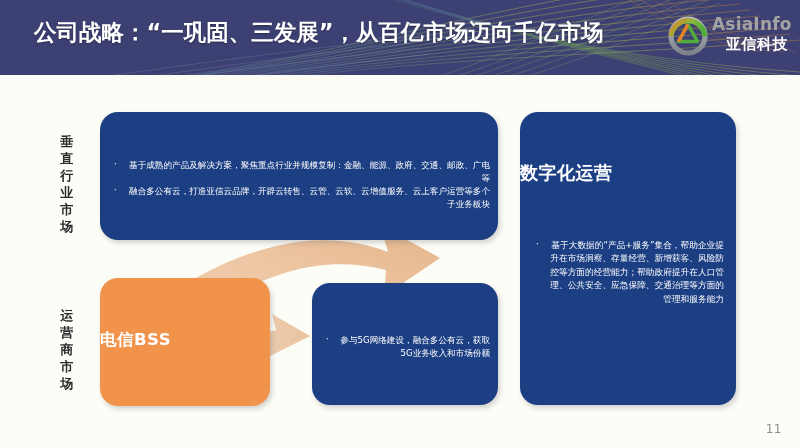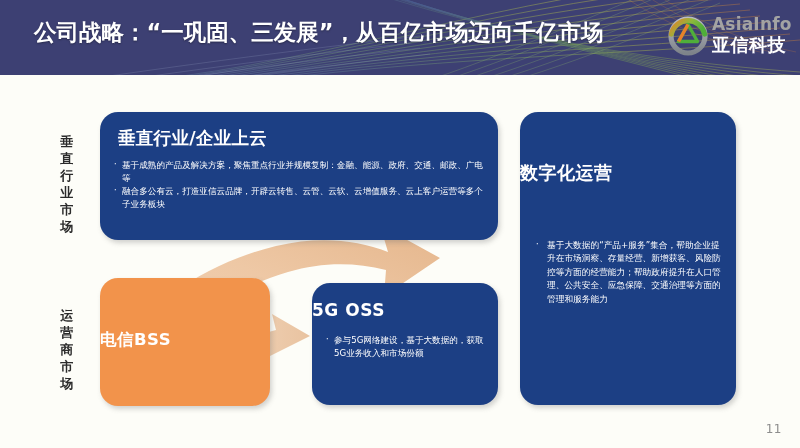--- a/index.html
+++ b/index.html
@@ -63,25 +63,26 @@
     width: 82px;
   }
   #logo-en {
     font-size: 17px;
     font-weight: 600;
     color: #a3a3a3;
     line-height: 20px;
     letter-spacing: 0.2px;
   }
   #logo-cn {
-    font-size: 18px;
+    font-size: 15px;
     font-weight: bold;
     color: #ffffff;
     line-height: 21px;
     letter-spacing: 0.5px;
+    margin-left: 14px;
   }
 
   
   .side-label {
     position: absolute;
     width: 22px;
     font-size: 13px;
     font-weight: bold;
     color: #2b2b2b;
     line-height: 17px;
@@ -147,21 +148,21 @@
     font-size: 8.6px;
     line-height: 12.6px;
     margin-bottom: 1px;
   }
   .bullet-dot {
     flex: 0 0 8px;
     font-size: 8px;
     line-height: 12.6px;
     text-align: left;
   }
-  .bullet-text { flex: 1 1 auto; }
+  .bullet-text { flex: 1 1 auto; text-align: right; }
 
   #heading-bss {
     position: absolute;
     left: 0; top: 51px;
     width: 170px;
     font-size: 16.5px;
     letter-spacing: 0.5px;
   }
 
   #heading-5goss {
@@ -352,21 +353,20 @@
                L272,314
                L310,336
                L270,356
                L268,342
                C240,350 212,364 192,382
                Z" fill="url(#arrGradSmall)"></path>
     </g>
   </svg>
 
   <div class="box box-blue" id="box-vertical-cloud" style="background: rgb(28, 63, 132);">
-    <div class="box-heading" id="heading-vertical-cloud">垂直行业/企业上云</div>
     <div id="bullets-vertical-cloud">
       <div class="bullet-row">
         <span class="bullet-dot">·</span>
         <span class="bullet-text">基于成熟的产品及解决方案，聚焦重点行业并规模复制：金融、能源、政府、交通、邮政、广电等</span>
       </div>
       <div class="bullet-row">
         <span class="bullet-dot">·</span>
         <span class="bullet-text">融合多公有云，打造亚信云品牌，开辟云转售、云管、云软、云增值服务、云上客户运营等多个子业务板块</span>
       </div>
     </div>
@@ -382,24 +382,23 @@
         <span class="bullet-text">基于大数据的“产品+服务”集合，帮助企业提升在市场洞察、存量经营、新增获客、风险防控等方面的经营能力；帮助政府提升在人口管理、公共安全、应急保障、交通治理等方面的管理和服务能力</span>
       </div>
     </div>
   </div>
 
   <div class="box box-orange" id="box-bss" style="background: rgb(242, 147, 75);">
     <div class="box-heading" id="heading-bss">电信BSS</div>
   </div>
 
   <div class="box box-blue" id="box-5goss" style="background: rgb(28, 63, 132);">
-    <div class="box-heading" id="heading-5goss">5G OSS</div>
     <div id="bullets-5goss">
       <div class="bullet-row">
         <span class="bullet-dot">·</span>
-        <span class="bullet-text">参与5G网络建设，基于大数据的，获取5G业务收入和市场份额</span>
+        <span class="bullet-text">参与5G网络建设，融合多公有云，获取5G业务收入和市场份额</span>
       </div>
     </div>
   </div>
 
   <div id="page-number">11</div>
 
 </div>
 
 </body></html>

